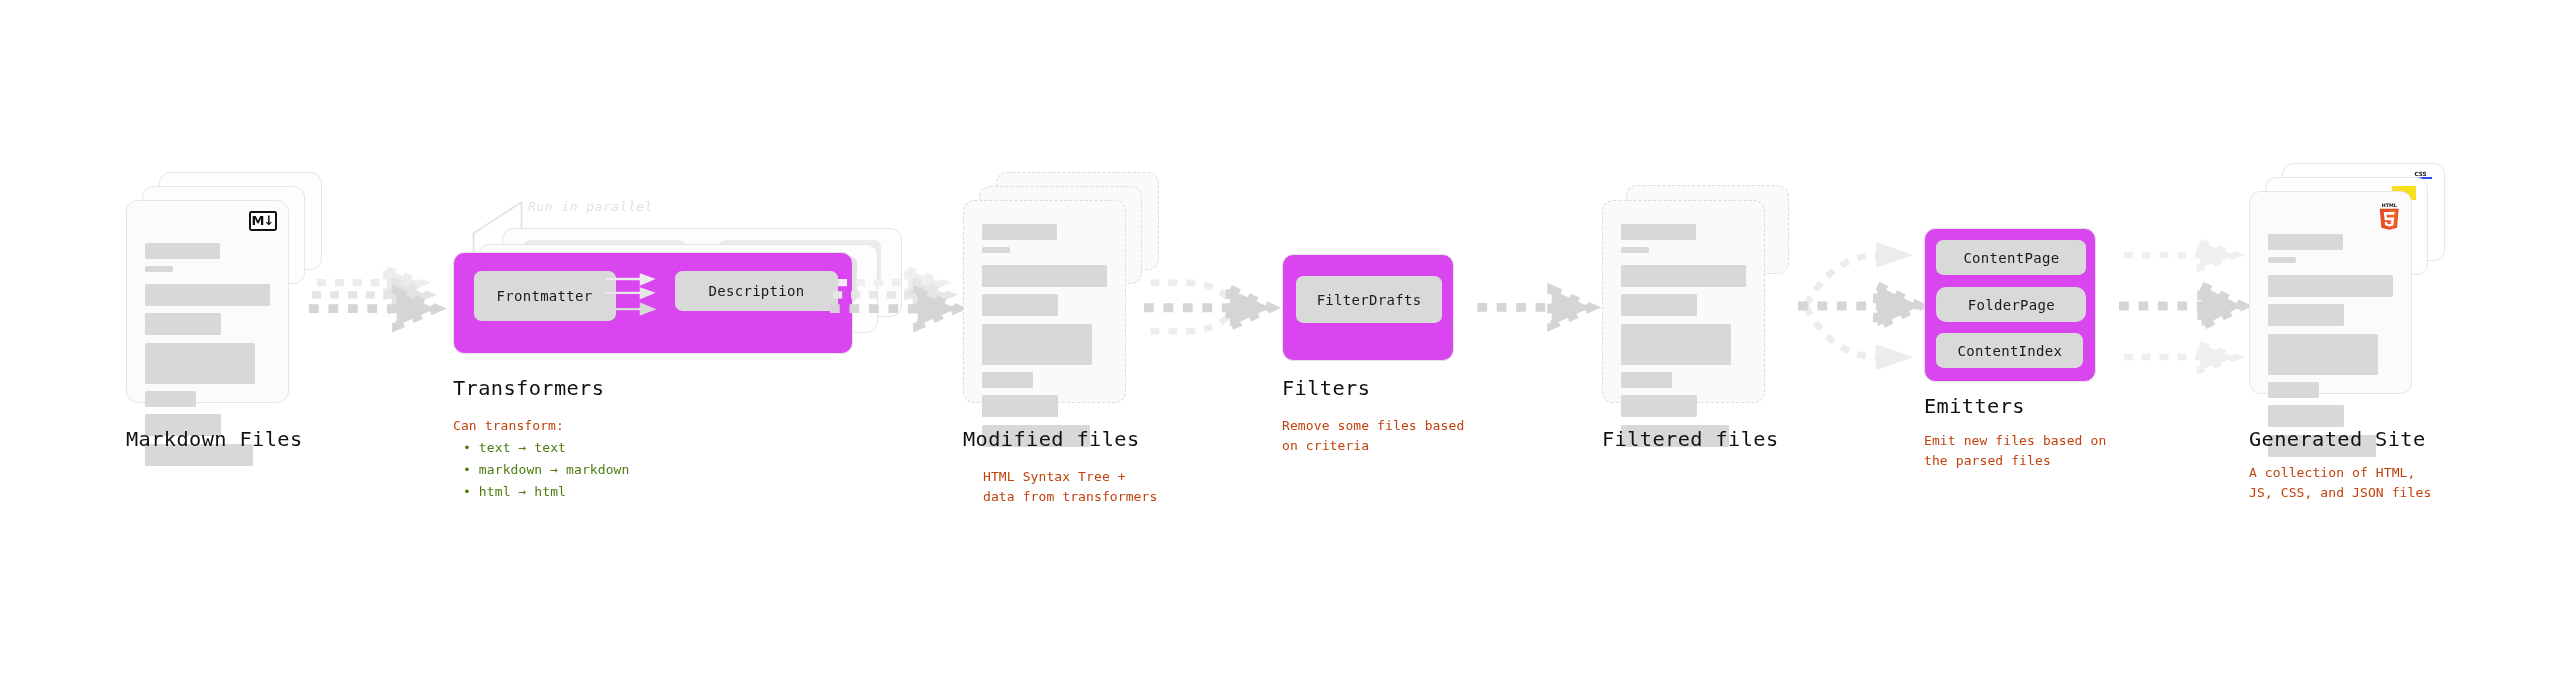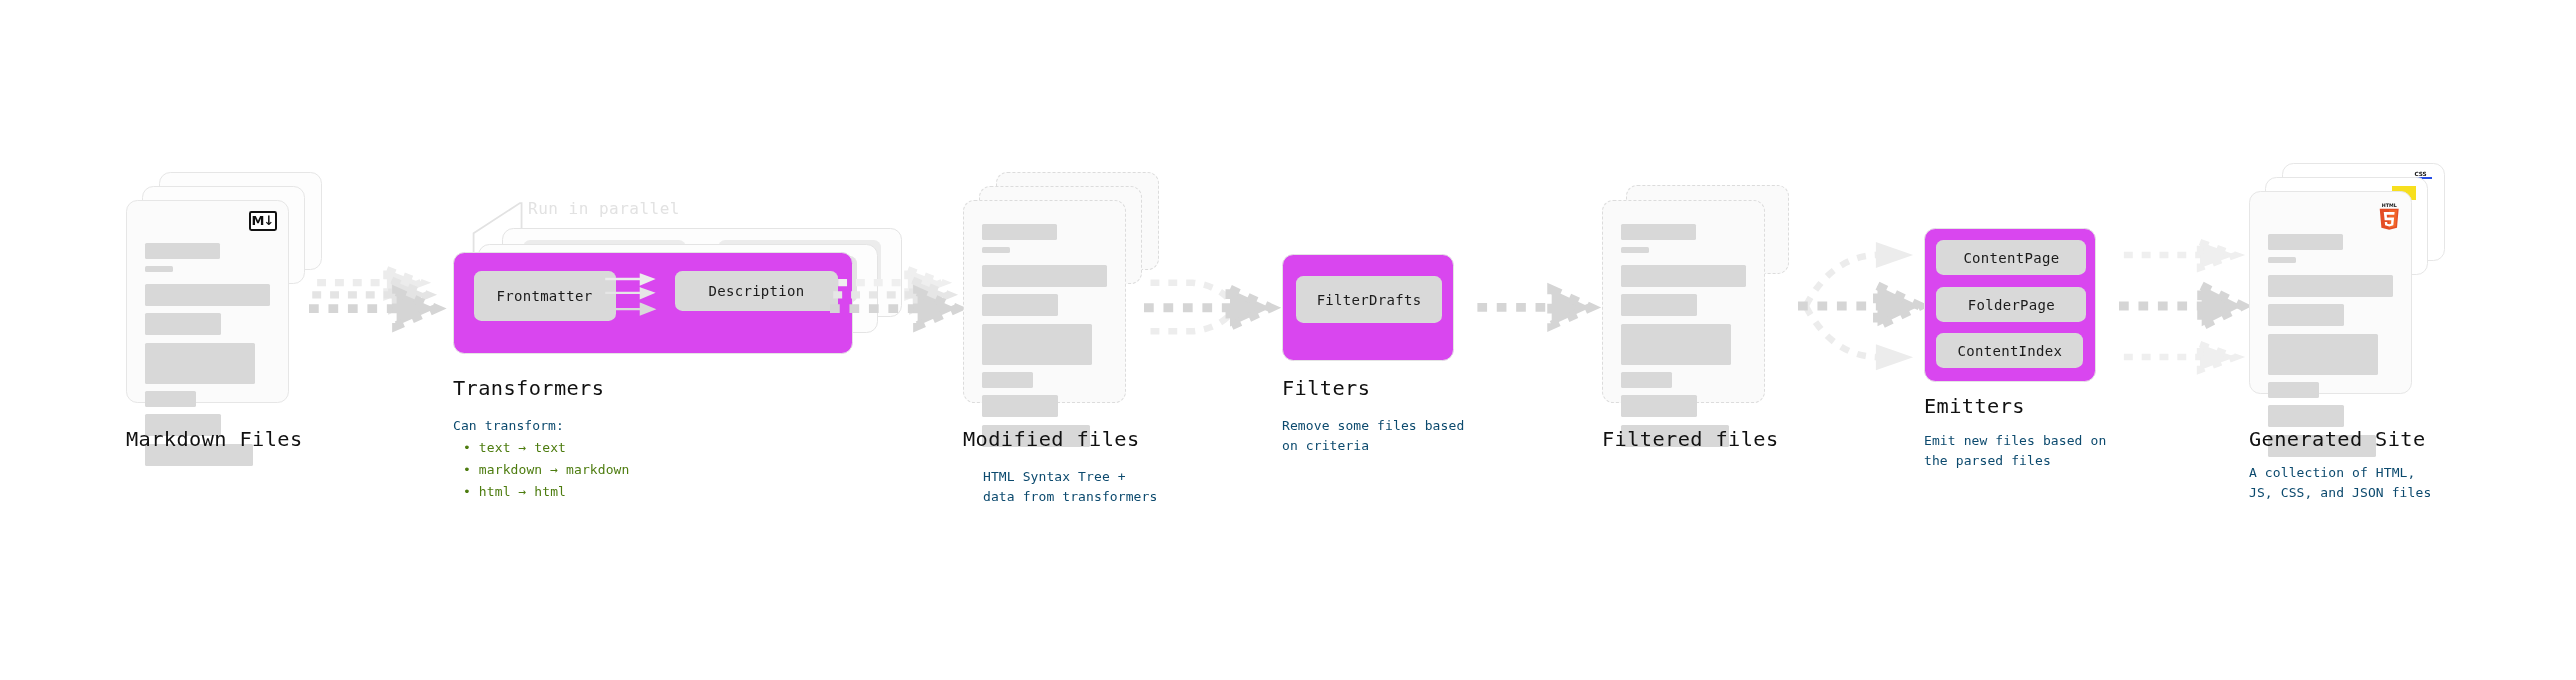--- a/index.html
+++ b/index.html
@@ -49,25 +49,25 @@
     position:absolute;background:#d9d9d9;border-radius:7.3px;
     display:flex;align-items:center;justify-content:center;
     font-size:14px;color:#1b1b1b;letter-spacing:0.3px;white-space:nowrap;
   }
   .chip.ghost{background:#ececec;color:transparent;}
   .chip.ghost2{background:#e4e4e4;color:transparent;}
 
   
   .cap{position:absolute;white-space:pre;}
   .cap-title{font-size:20.3px;color:#111;letter-spacing:0.4px;}
-  .cap-sub{font-size:13px;color:#0c4a6e;line-height:1.55;letter-spacing:0.1px;}
+  .cap-sub{font-size:13px;color:#c2410c;line-height:1.55;letter-spacing:0.1px;}
   .cap-list{font-size:13px;color:#4d7c0f;line-height:1.65;letter-spacing:0.1px;}
 
   .parallel-label{
-    position:absolute;font-size:16px;color:#e2e2e2;white-space:nowrap;letter-spacing:0.5px;
+    position:absolute;font-size:13px;color:#e2e2e2;white-space:nowrap;letter-spacing:0.5px;font-style:italic;
   }
   svg{position:absolute;overflow:visible;}
   .conn{position:absolute;}
 </style>
 </head>
 <body>
 
 <div class="stage">
   <div class="cardstack" style="left:126px;top:172px;">
     <div class="card ghost" style="left:32.5px;top:0;width:163px;height:98px;"></div>
@@ -238,21 +238,21 @@
   </g>
   <g stroke="#d5d5d5" stroke-width="11" stroke-dasharray="12 12" fill="#d5d5d5">
     <line x1="0" y1="85" x2="102" y2="85"></line>
     <polygon points="98,60 150,85 98,110"></polygon>
   </g>
 </svg>
 
 <div class="stage">
   <div class="pbox" style="left:1924px;top:228px;width:172px;height:154px;">
     <div class="chip" style="left:11.4px;top:11.4px;width:150px;height:35px;">ContentPage</div>
-    <div class="chip" style="left:11.4px;top:58px;width:150px;height:35px;">FolderPage</div>
+    <div class="chip" style="left:11.4px;top:58px;width:150px;height:35px;border-radius:10px;">FolderPage</div>
     <div class="chip" style="left:11.4px;top:104px;width:147px;height:35px;">ContentIndex</div>
   </div>
   <div class="cap cap-title" style="left:1924px;top:394px;">Emitters</div>
   <div class="cap cap-sub" style="left:1924px;top:431px;">Emit new files based on
 the parsed files</div>
 </div>
 
 <svg class="conn" style="left:2119px;top:237px;" width="154" height="130" viewBox="0 0 190 160">
   <g stroke="#efefef" stroke-width="8" stroke-dasharray="11 11" fill="#efefef">
     <line x1="6" y1="22" x2="104" y2="22"></line>

